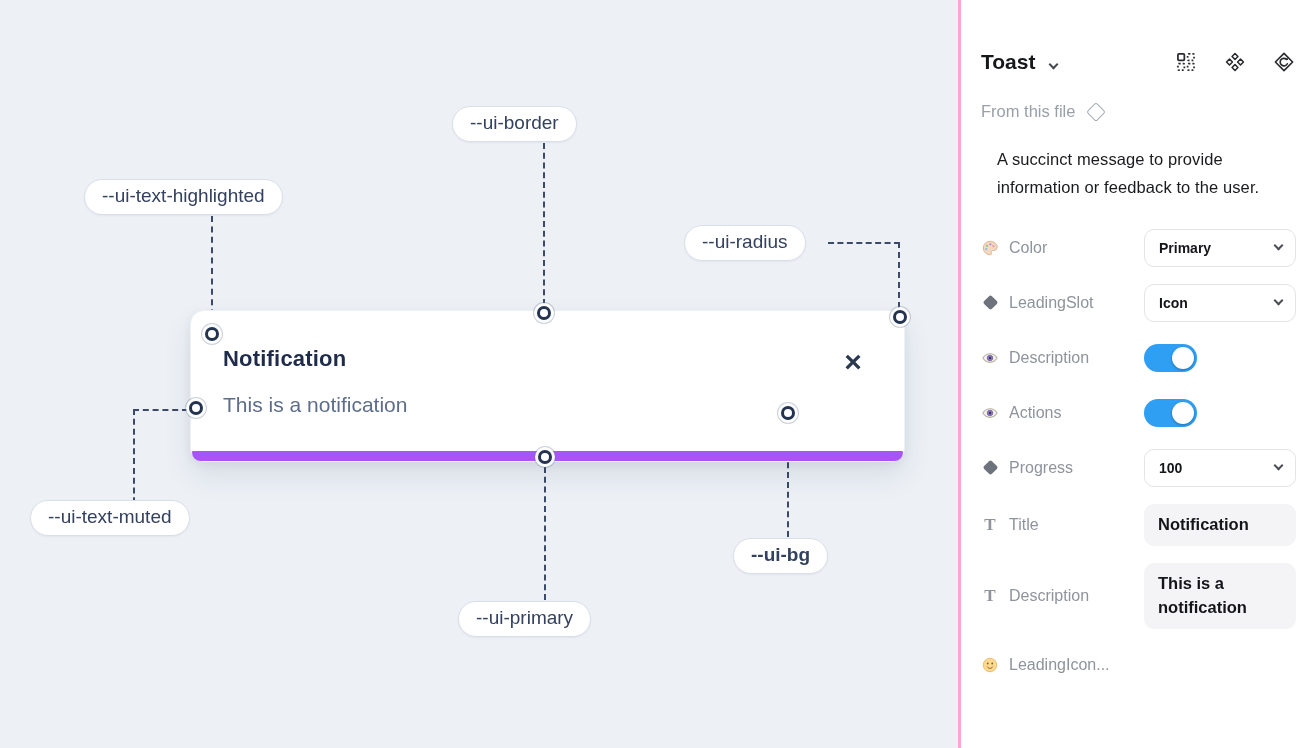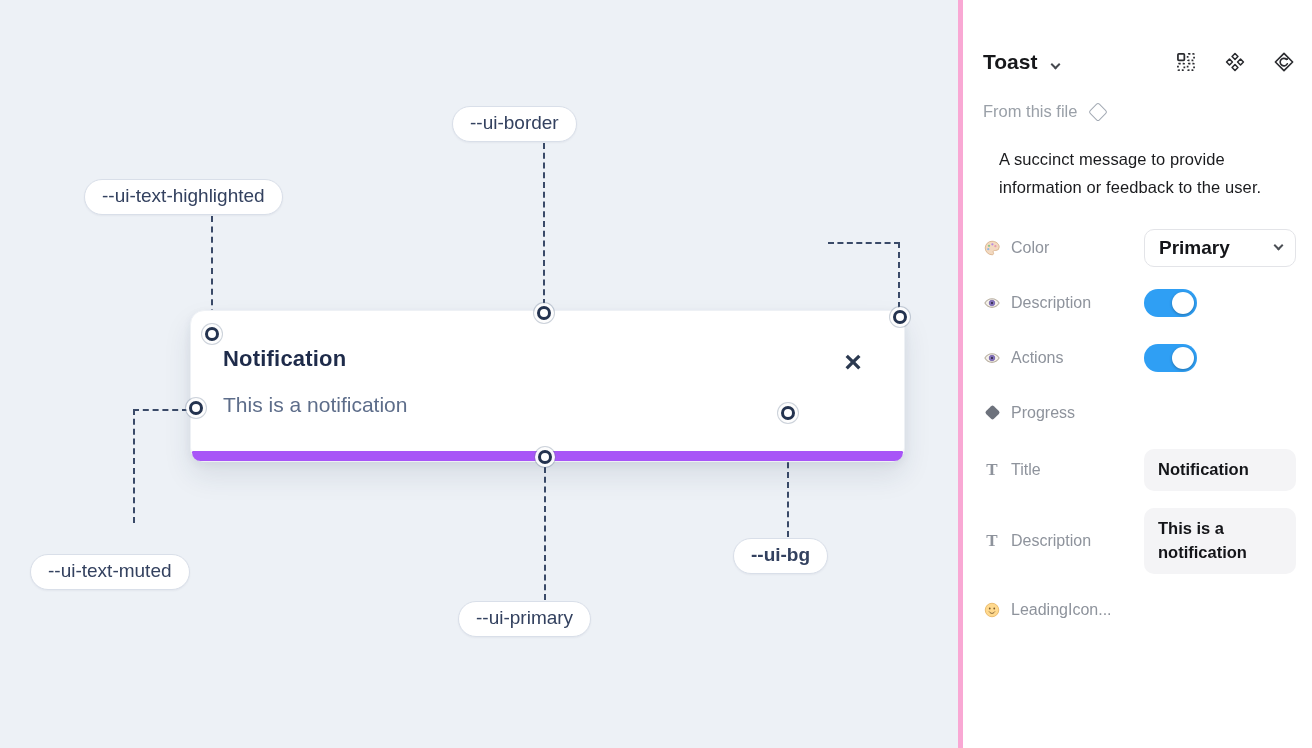--- a/index.html
+++ b/index.html
@@ -58,21 +58,21 @@
     border-radius: 18px;
     padding: 5px 17px 7px;
     font-size: 19px;
     color: #33415f;
     white-space: nowrap;
     box-shadow: 0 1px 2px rgba(30,45,80,.05);
   }
   .pill-border      { left: 452px; top: 106px; }
   .pill-highlighted { left: 84px;  top: 179px; }
   .pill-radius      { left: 684px; top: 225px; }
-  .pill-muted       { left: 30px;  top: 554px; }
+  .pill-muted       { left: 30px;  top: 500px; }
   .pill-primary     { left: 458px; top: 601px; }
   .pill-bg          { left: 733px; top: 538px; font-weight: bold; }
 
   
   .dline { position: absolute; }
   .line-border      { left: 543px; top: 143px; height: 162px; border-left: 2px dashed #3a4a68; }
   .line-highlighted { left: 211px; top: 216px; height: 110px; border-left: 2px dashed #3a4a68; }
   .line-radius      { left: 828px; top: 242px; width: 72px; height: 66px;
                       border-top: 2px dashed #3a4a68; border-right: 2px dashed #3a4a68; }
   .line-muted       { left: 133px; top: 409px; width: 55px; height: 114px;
@@ -93,21 +93,21 @@
   .cp-highlighted { left: 205px; top: 327px; }
   .cp-radius      { left: 893px; top: 310px; }
   .cp-muted       { left: 189px; top: 401px; }
   .cp-primary     { left: 538px; top: 450px; }
   .cp-bg          { left: 781px; top: 406px; }
 
   
   .panel {
     width: 354px; height: 748px;
     background: #fff;
-    border-left: 5px solid #f9a8d4;
+    border-left: 3px solid #f9a8d4;
     padding: 50px 16px 0 20px;
   }
   .panel-header {
     display: flex; align-items: center;
     margin-bottom: 28px;
   }
   .panel-title {
     font-size: 21px; font-weight: 700; color: #17181b;
   }
   .title-chev { margin-left: 15px; margin-top: 2px; }
@@ -158,21 +158,21 @@
   .ticon { font-family: "Liberation Serif", serif; font-weight: 700; font-size: 17px; color: #8e939c; }
   .ticon::before { content: "T"; }
 
   .select {
     width: 152px; height: 38px;
     background: #fff;
     border: 1px solid #e3e4e8;
     border-radius: 10px;
     display: flex; align-items: center;
     padding: 0 13px 0 14px;
-    font-size: 19px; font-weight: 700; color: #141519;
+    font-size: 14px; font-weight: 700; color: #141519;
     cursor: default;
     font-family: "Liberation Sans", sans-serif;
   }
   .select .sel-text { flex: 1; text-align: left; white-space: nowrap; overflow: hidden; }
   .select .chev { border-color: #4b4f55; }
   .dia-outline-sm {
     width: 12px; height: 12px;
     border: 1.8px solid #1f2126;
     transform: rotate(45deg);
     border-radius: 2.5px;
@@ -217,20 +217,21 @@
 
   <div class="toast">
     <div class="toast-title">Notification</div>
     <div class="toast-desc">This is a notification</div>
     <div class="toast-close">×</div>
     <div class="toast-progress"></div>
   </div>
 
   <div class="pill pill-border">--ui-border</div>
   <div class="pill pill-highlighted">--ui-text-highlighted</div>
+  <div class="pill pill-radius">--ui-radius</div>
   <div class="pill pill-muted">--ui-text-muted</div>
   <div class="pill pill-primary">--ui-primary</div>
   <div class="pill pill-bg">--ui-bg</div>
 
   <div class="cpoint cp-border"></div>
   <div class="cpoint cp-highlighted"></div>
   <div class="cpoint cp-radius"></div>
   <div class="cpoint cp-muted"></div>
   <div class="cpoint cp-primary"></div>
   <div class="cpoint cp-bg"></div>
@@ -287,20 +288,32 @@
         </svg>
       </span>
       <span>Color</span>
     </div>
     <button class="select">
       <span class="sel-text">Primary</span>
         <i class="chev"></i>
     </button>
   </div>
 
+  <div class="prop-row">
+    <div class="prop-label">
+      <span class="picon">
+          <span class="diamond-solid"></span>
+        </span>
+      <span>LeadingSlot</span>
+    </div>
+    <button class="select">
+      <span class="sel-text">Icon</span>
+        <i class="chev"></i>
+    </button>
+  </div>
 
   <div class="prop-row">
     <div class="prop-label">
       <span class="picon">
         <svg viewBox="0 0 24 24">
           <path d="M2.5 12S6 6.2 12 6.2 21.5 12 21.5 12 18 17.8 12 17.8 2.5 12 2.5 12z" fill="#f5f1ea" stroke="#b9b0a2" stroke-width="1.4"></path>
           <circle cx="12" cy="12" r="3.7" fill="#8a79c2" stroke="#6d5aa8" stroke-width="1"></circle>
           <circle cx="12" cy="12" r="1.6" fill="#3d3358"></circle>
         </svg>
       </span>
@@ -331,20 +344,24 @@
     </div>
   </div>
 
   <div class="prop-row">
     <div class="prop-label">
       <span class="picon">
           <span class="diamond-solid"></span>
         </span>
       <span>Progress</span>
     </div>
+    <button class="select">
+      <span class="sel-text">100</span>
+        <i class="chev"></i>
+    </button>
   </div>
 
   <div class="prop-row">
     <div class="prop-label">
       <span class="picon">
           <span class="ticon"></span>
         </span>
       <span>Title</span>
     </div>
     <div class="field">Notification</div>

